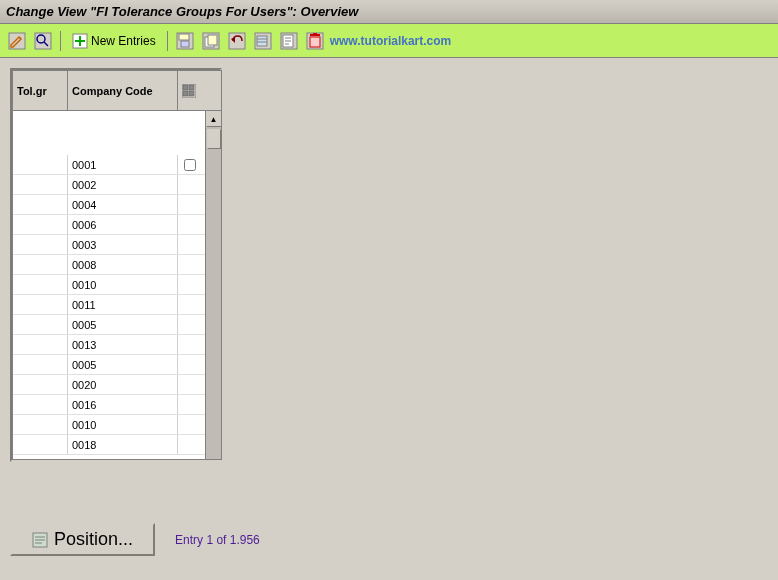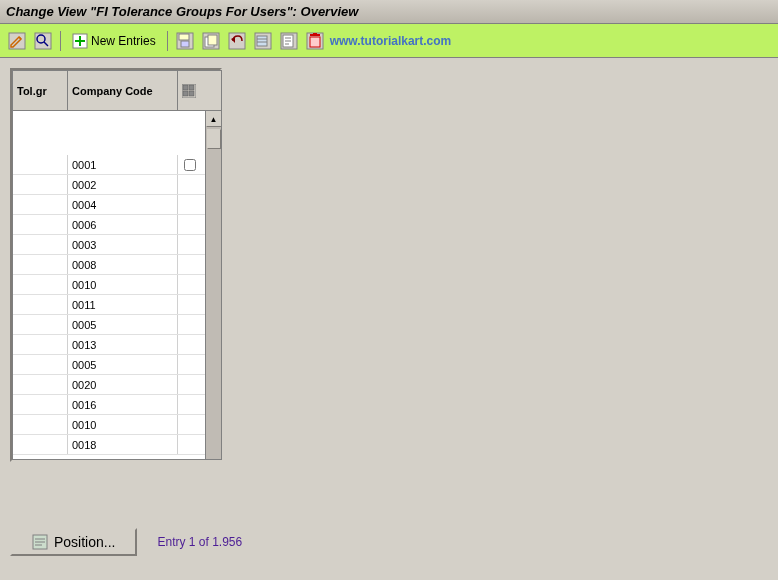--- a/index.html
+++ b/index.html
@@ -225,21 +225,21 @@
     }
 
     .position-btn {
       display: flex;
       align-items: center;
       gap: 6px;
       padding: 4px 20px;
       background: #d4d0c8;
       border: 2px outset #d4d0c8;
       cursor: pointer;
-      font-size: 14px;
+      font-size: 18px;
     }
 
     .entry-info {
       font-size: 12px;
       color: #4c1d95;
     }
 
     
     .table-outer {
       border: 2px inset #d4d0c8;

